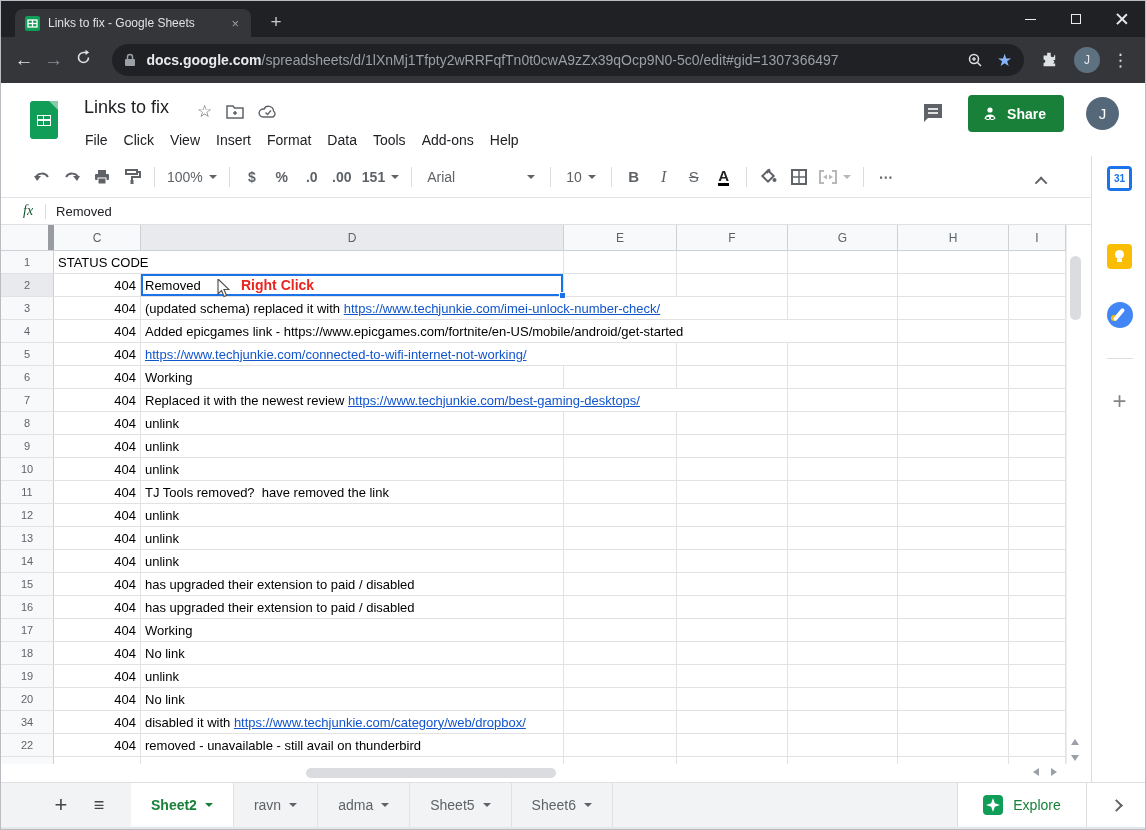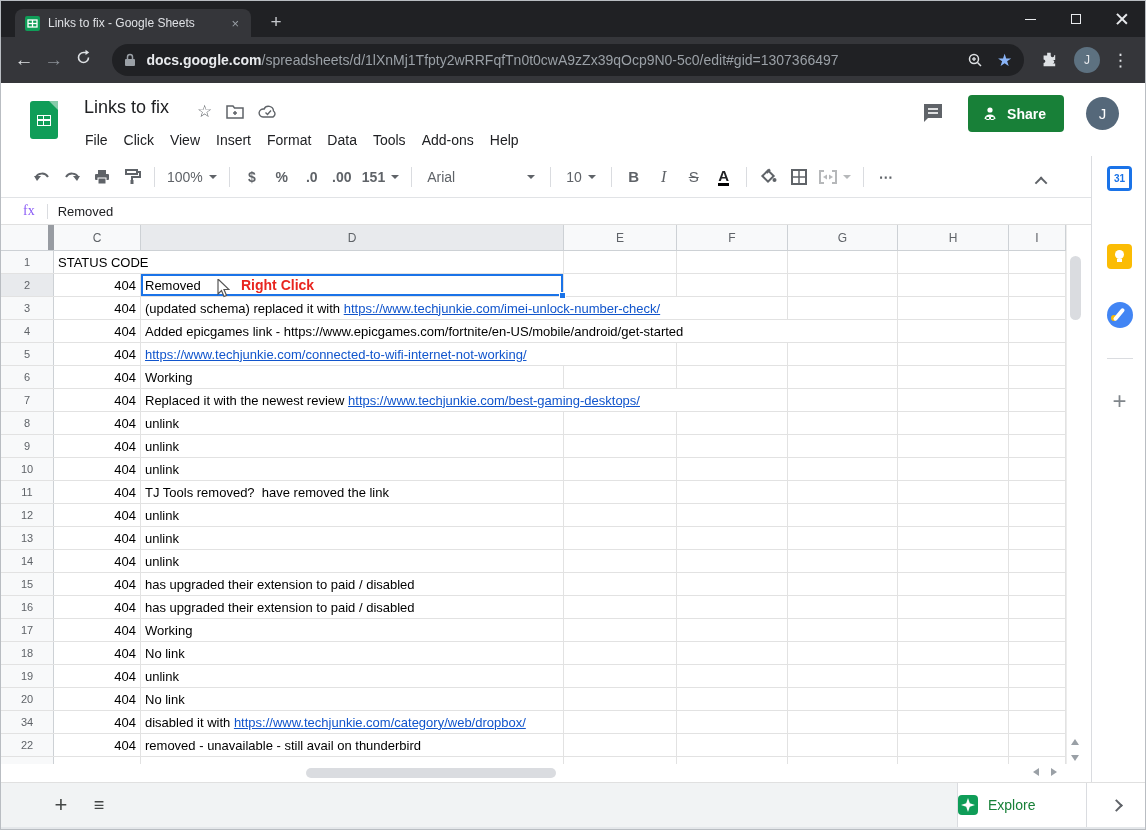--- a/index.html
+++ b/index.html
@@ -81,21 +81,21 @@
   .fmt-s { text-decoration:line-through; font-size:15px; }
   .fmt-a { font-weight:bold; font-size:15px; color:#202124; border-bottom:3px solid #000; line-height:15px; }
   .dim40 { opacity:.45; }
   .tb-collapse { position:absolute; right:34px; top:12px; }
   .chev-up { width:9px; height:9px; border-left:2px solid #5f6368; border-top:2px solid #5f6368;
              transform:rotate(45deg) translateY(2px); }
 
   
   .formula-bar { position:absolute; top:197px; left:0; width:1090px; height:27px; background:#fff;
                  border-bottom:1px solid #e0e0e0; display:flex; align-items:center; }
-  .fx { font-family:"Liberation Serif",serif; color:#8b5cf6; font-size:14px;
+  .fx { font-family:"Liberation Serif",serif; font-style:italic; color:#14532d; font-size:14px;
         margin-left:22px; }
   .fx-sep { width:1px; height:15px; background:#dadce0; margin:0 10px 0 12px; }
   .formula-value { font-size:13px; color:#202124; }
 
   
   .grid { position:absolute; top:224px; left:0; width:1065px; height:539px; overflow:hidden; background:#fff; }
   .colhead-row { display:flex; height:26px; border-bottom:1px solid #cdd1d5; }
   .corner { width:47px; height:100%; background:#f8f9fa; border-right:none; }
   .hidden-cols-strip { width:6px; height:100%; background:#989ca2; }
   .colh { height:100%; background:#f8f9fa; border-right:1px solid #cdd1d5; color:#5f6368; font-size:12px;
@@ -152,21 +152,21 @@
   .bb-plus { margin-left:46px; font-size:22px; color:#444746; width:28px; text-align:center; }
   .bb-menu { margin-left:10px; font-size:18px; color:#444746; width:28px; text-align:center; }
   .sheet-tabs { display:flex; height:100%; margin-left:18px; }
   .sheet-tab { height:100%; display:flex; align-items:center; justify-content:center; gap:8px;
                font-size:14px; color:#5f6368; padding:0 20px; border-right:1px solid #e0e2e4; }
   .sheet-tab .tab-caret { width:0;height:0;border-left:4px solid transparent;border-right:4px solid transparent;border-top:4px solid #5f6368; }
   .sheet-tab.active { background:#fff; color:#188038; font-weight:bold; border-right:1px solid #e0e2e4; }
   .sheet-tab.active .tab-caret { border-top-color:#188038; }
   .explore-panel { position:absolute; right:58px; top:0; height:100%; width:130px; background:#fff;
                    border-left:1px solid #dadce0; border-right:1px solid #dadce0; display:flex;
-                   align-items:center; gap:10px; }
+                   align-items:center; justify-content:center; gap:10px; }
   .explore-icon { width:20px; height:20px; background:#0f9d58; border-radius:4px; position:relative; }
   .explore-icon svg { position:absolute; left:3px; top:3px; }
   .explore-label { color:#188038; font-size:14px; }
   .panel-chevron { position:absolute; right:0; top:0; width:58px; height:100%; background:#fff;
                    display:flex; align-items:center; justify-content:center; }
   .chev-right { width:9px; height:9px; border-right:2px solid #5f6368; border-top:2px solid #5f6368;
                 transform:rotate(45deg); }
   .frame-bottom { position:absolute; top:826px; left:0; width:100%; height:4px; background:#e4e7ea; }
 </style>
 </head>
@@ -643,20 +643,42 @@
         <div class="dot"></div>
         <div class="pen"></div>
       </div>
     <div class="side-divider"></div>
     <div class="side-plus">+</div>
   </div>
 
   <div class="bottombar">
     <div class="bb-plus">+</div>
     <div class="bb-menu">≡</div>
+    <div class="sheet-tabs">
+      <div class="sheet-tab active">
+          <span>Sheet2</span>
+          <span class="tab-caret"></span>
+        </div>
+      <div class="sheet-tab">
+          <span>ravn</span>
+          <span class="tab-caret"></span>
+        </div>
+      <div class="sheet-tab">
+          <span>adma</span>
+          <span class="tab-caret"></span>
+        </div>
+      <div class="sheet-tab">
+          <span>Sheet5</span>
+          <span class="tab-caret"></span>
+        </div>
+      <div class="sheet-tab">
+          <span>Sheet6</span>
+          <span class="tab-caret"></span>
+        </div>
+    </div>
     <div class="explore-panel">
       <div class="explore-icon">
           <svg width="14" height="14" viewBox="0 0 14 14">
             <path d="M7 0 L8.8 5.2 L14 7 L8.8 8.8 L7 14 L5.2 8.8 L0 7 L5.2 5.2 Z" fill="#fff"></path>
           </svg>
         </div>
       <span class="explore-label">Explore</span>
     </div>
     <div class="panel-chevron">
         <div class="chev-right"></div>

